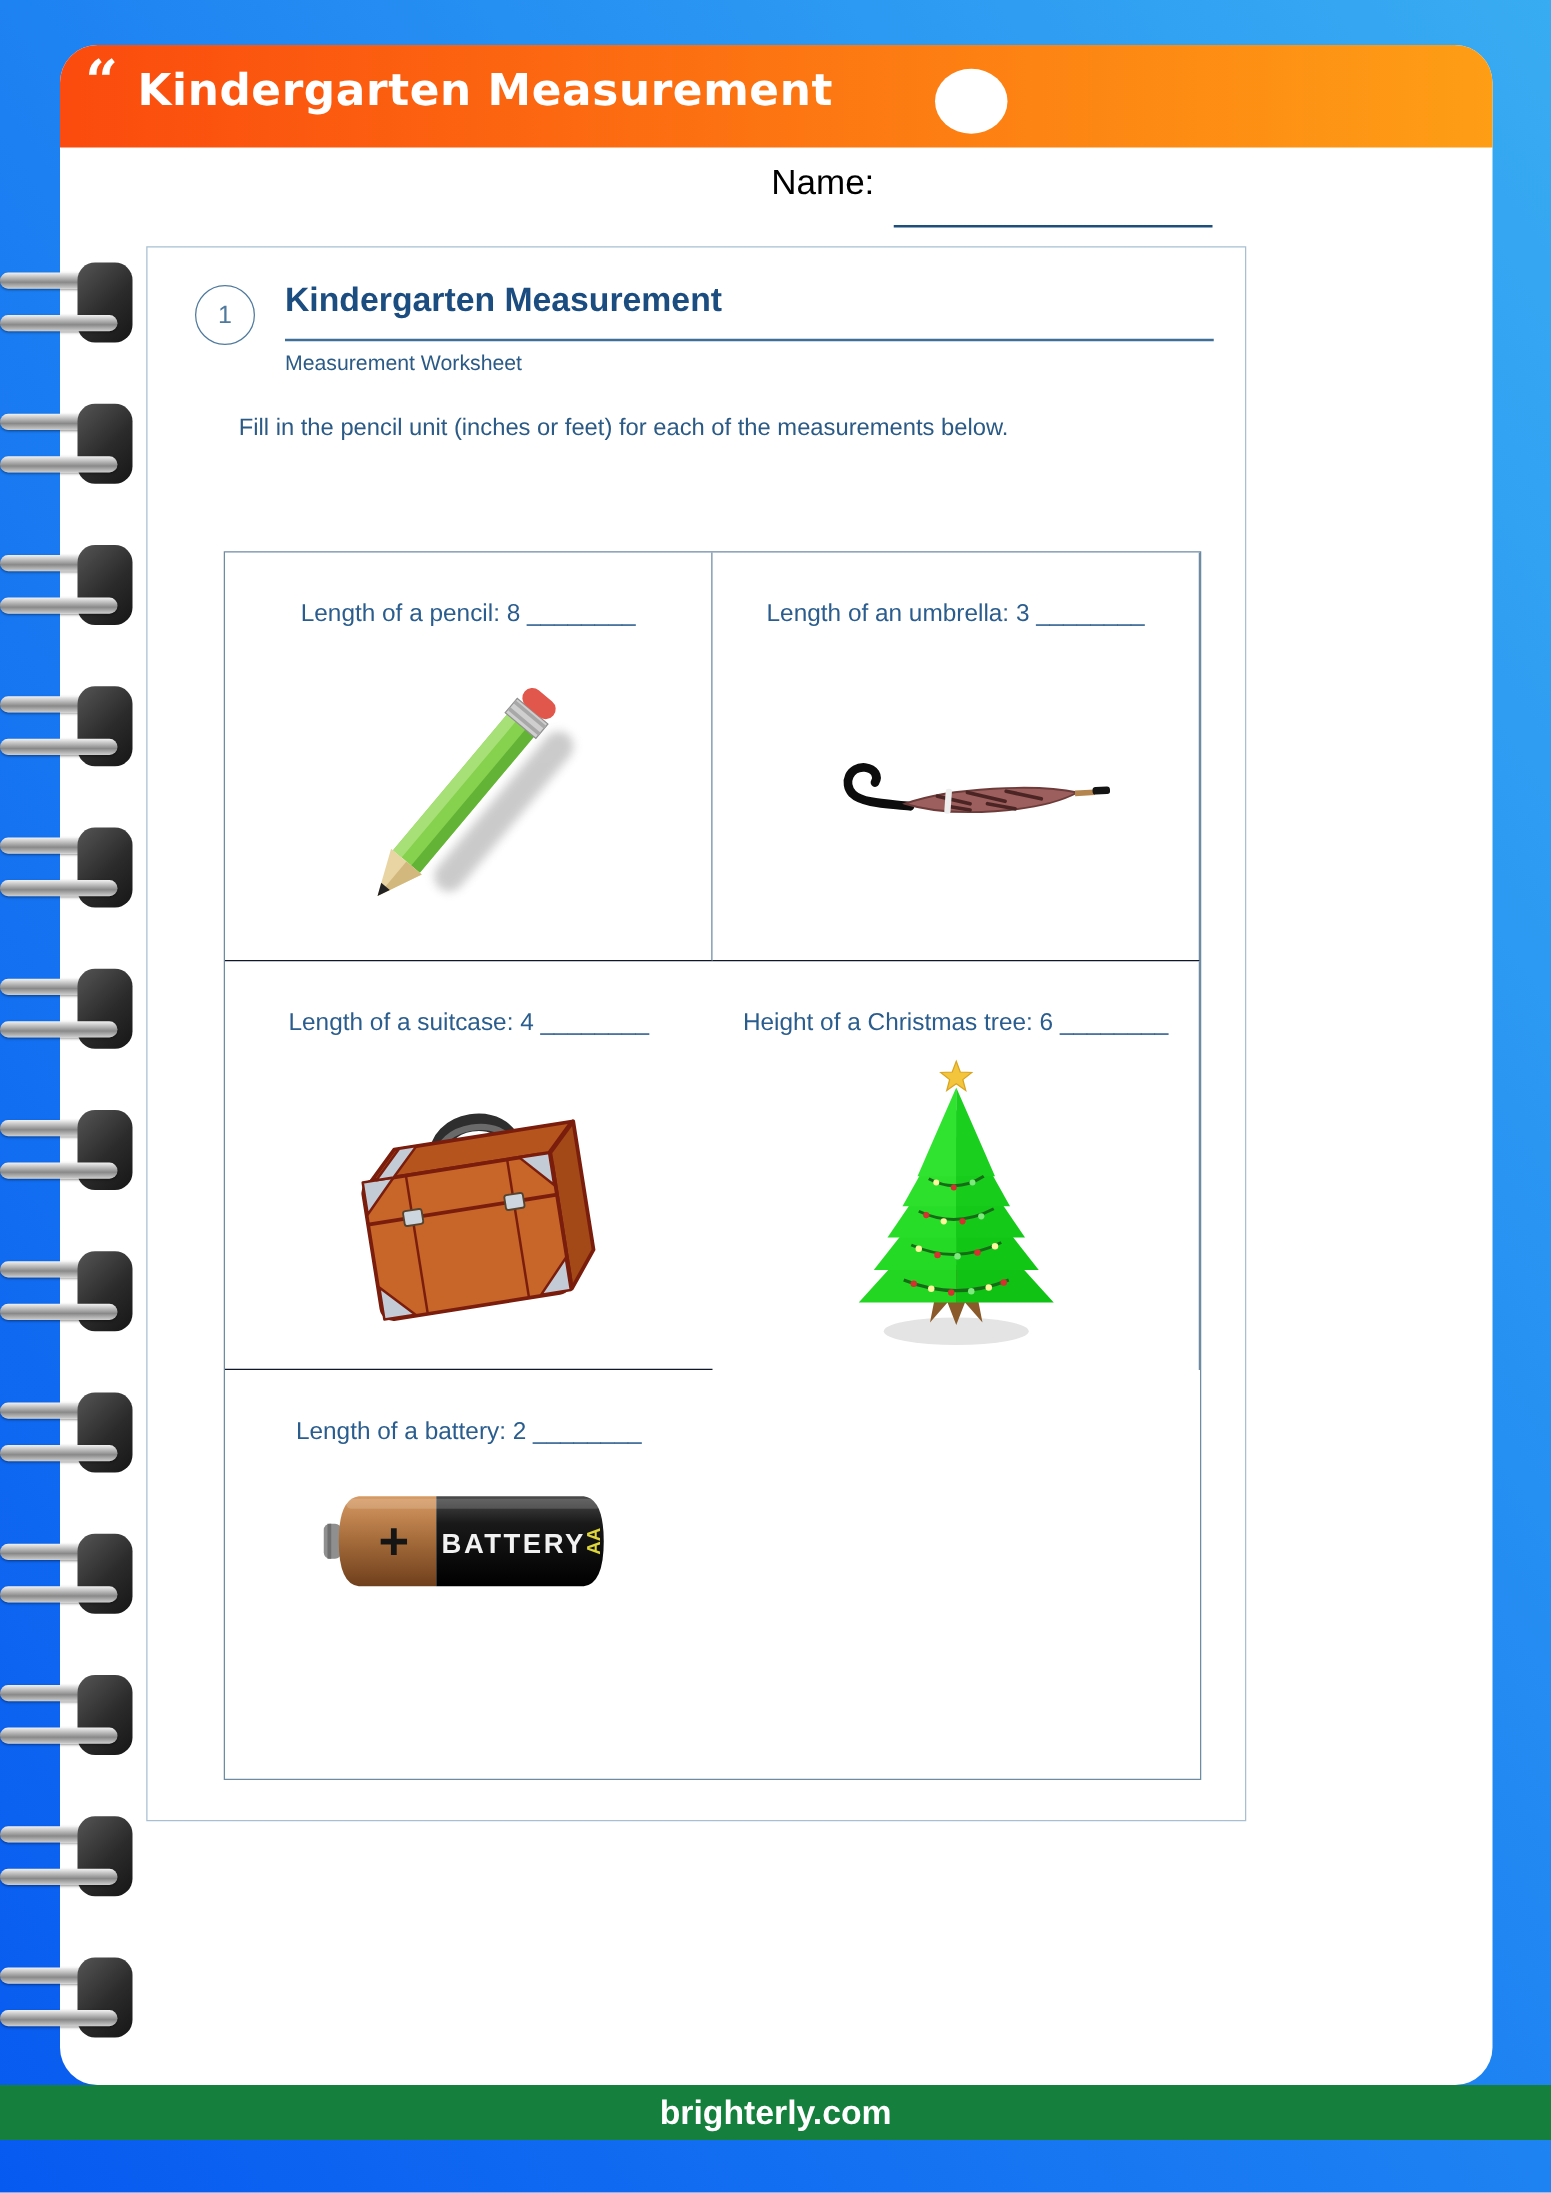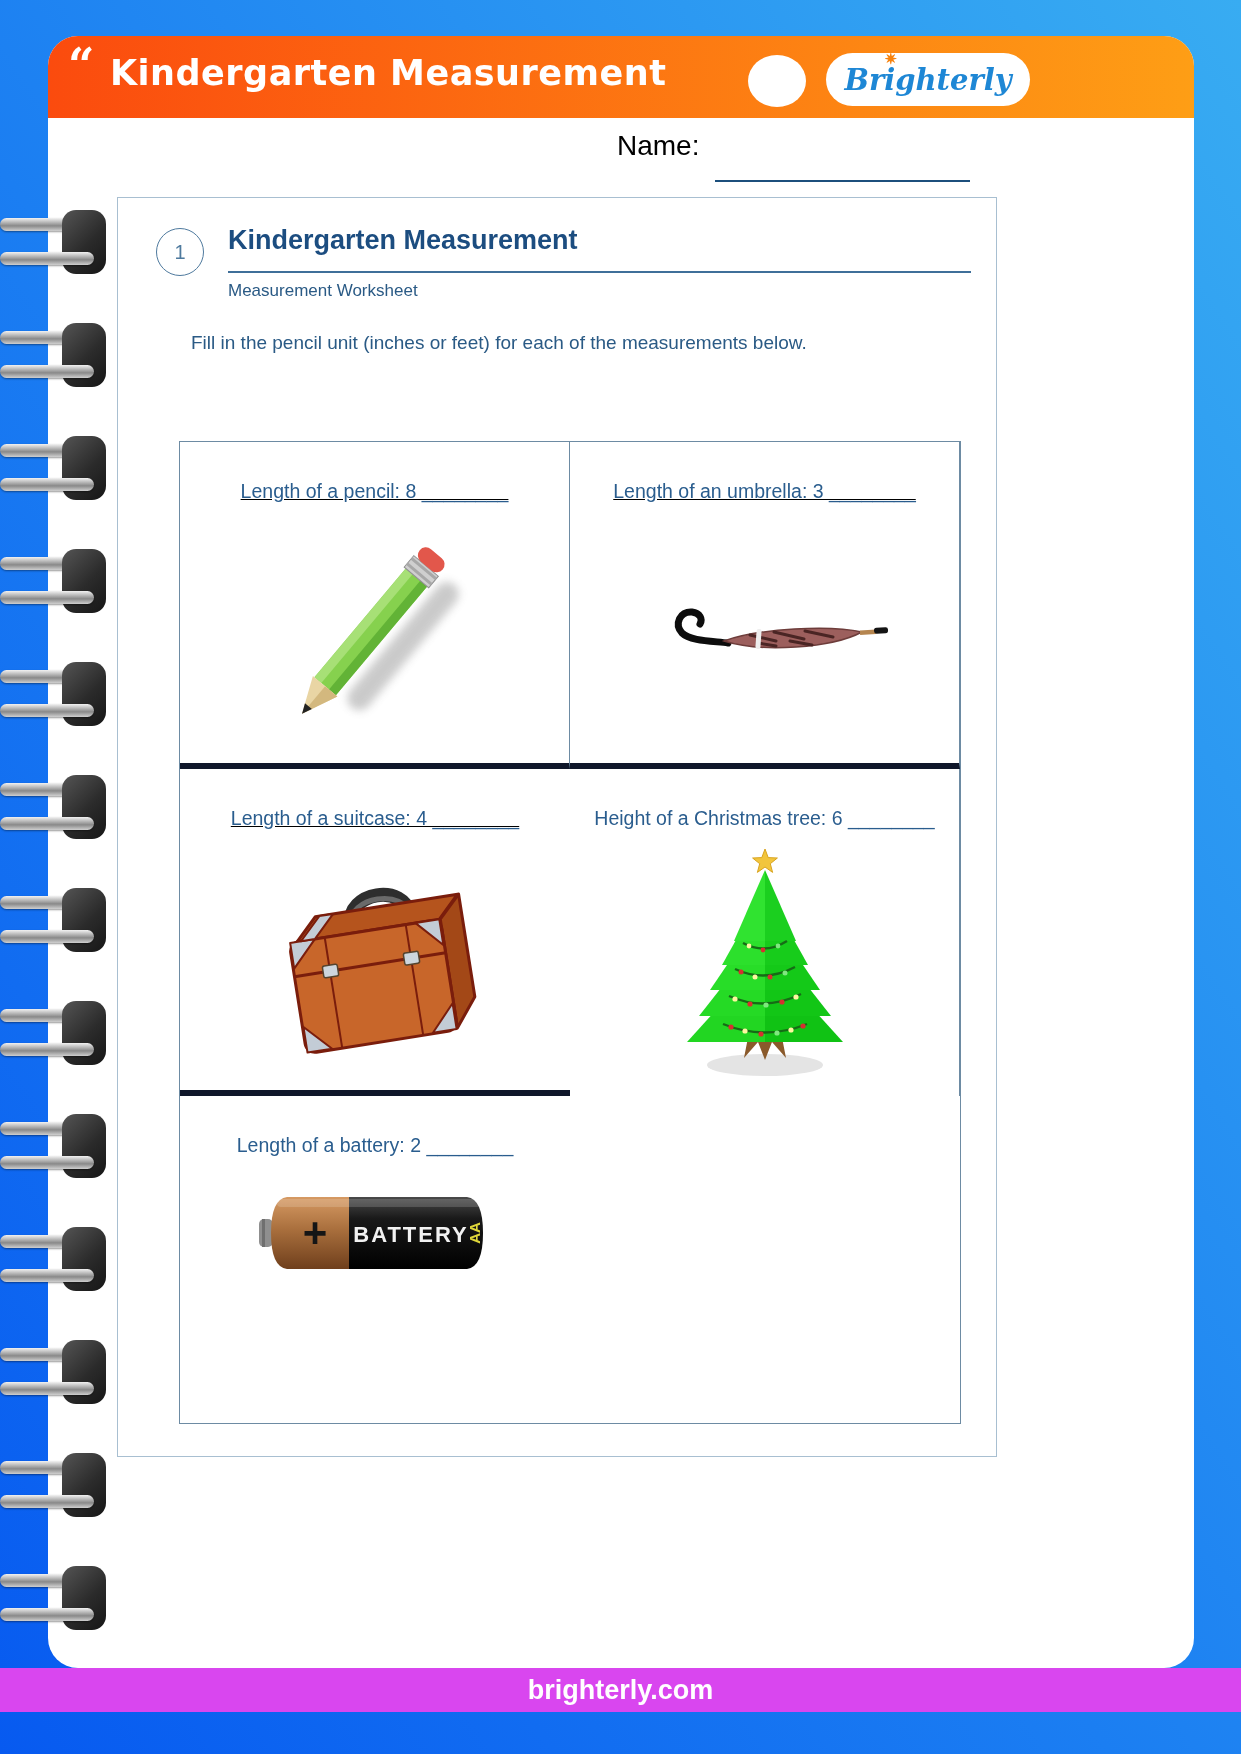--- a/index.html
+++ b/index.html
@@ -39,51 +39,45 @@
   .sec-title{position:absolute;left:110px;top:27px;font-size:27px;font-weight:700;color:#1c4d80;}
   .sec-rule{position:absolute;left:110px;top:73px;width:743px;border-bottom:2px solid #3f6f99;}
   .sec-subtitle{position:absolute;left:110px;top:83px;font-size:17px;color:#2a5a85;}
   .instructions{position:absolute;left:73px;top:132px;font-size:19px;color:#2a5a85;line-height:1.32;}
   
   .table{position:absolute;left:61px;top:243px;width:782px;height:983px;
     border:1px solid #6d8ba3;display:grid;grid-template-columns:1fr 1fr;
     grid-template-rows:1fr 1fr 1fr;box-sizing:border-box;}
   .cell{position:relative;display:flex;flex-direction:column;align-items:center;box-sizing:border-box;}
   .cell.cr{border-right:1px solid #6d8ba3;}
-  .cell.cb{border-bottom:6px solid #0f172a;text-decoration:underline;}
+  .cell.cb{border-bottom:1px solid #0f172a;}
   .cell-label{margin-top:38px;font-size:19.5px;color:#2a5d8e;}
   .cell-img{flex:1;display:flex;align-items:center;justify-content:center;width:100%;}
   
   .clip{position:absolute;left:0;width:106px;height:64px;z-index:3;}
   .clip-body{position:absolute;left:62px;top:0;width:44px;height:64px;border-radius:14px;
     background:linear-gradient(135deg,#555 0%,#2b2b2b 55%,#161616 100%);}
   .rod{position:absolute;left:0;height:13px;width:94px;border-radius:7px;
     background:linear-gradient(to bottom,#f2f2f2,#898989 60%,#cfcfcf);
     box-shadow:0 1px 2px rgba(0,0,0,.4);}
   .rod.r1{top:8px}.rod.r2{top:42px}
   
-  .footer{position:absolute;left:0;top:1668px;width:1241px;height:44px;background:#d946ef;
+  .footer{position:absolute;left:0;top:1668px;width:1241px;height:44px;background:#15803d;
     display:flex;align-items:center;justify-content:center;z-index:2;
     color:#fff;font-size:27px;font-weight:bold;}
 </style>
 </head>
 <body>
 
 <div class="page">
 
   <div class="header">
     <span class="quote">“</span>
     <span class="header-title">Kindergarten Measurement</span>
     <div class="header-circle"></div>
-    <div class="logo-pill">
-      <span class="logo-text">
-        <span>Brighterly</span>
-        <span class="logo-sun">✷</span>
-      </span>
-    </div>
   </div>
 
   <span class="name-label">Name:</span>
   <div class="name-line"></div>
 
   <div class="wbox">
     <div class="sec-circle">
       <span>1</span>
     </div>
     <div class="sec-title">Kindergarten Measurement</div>

